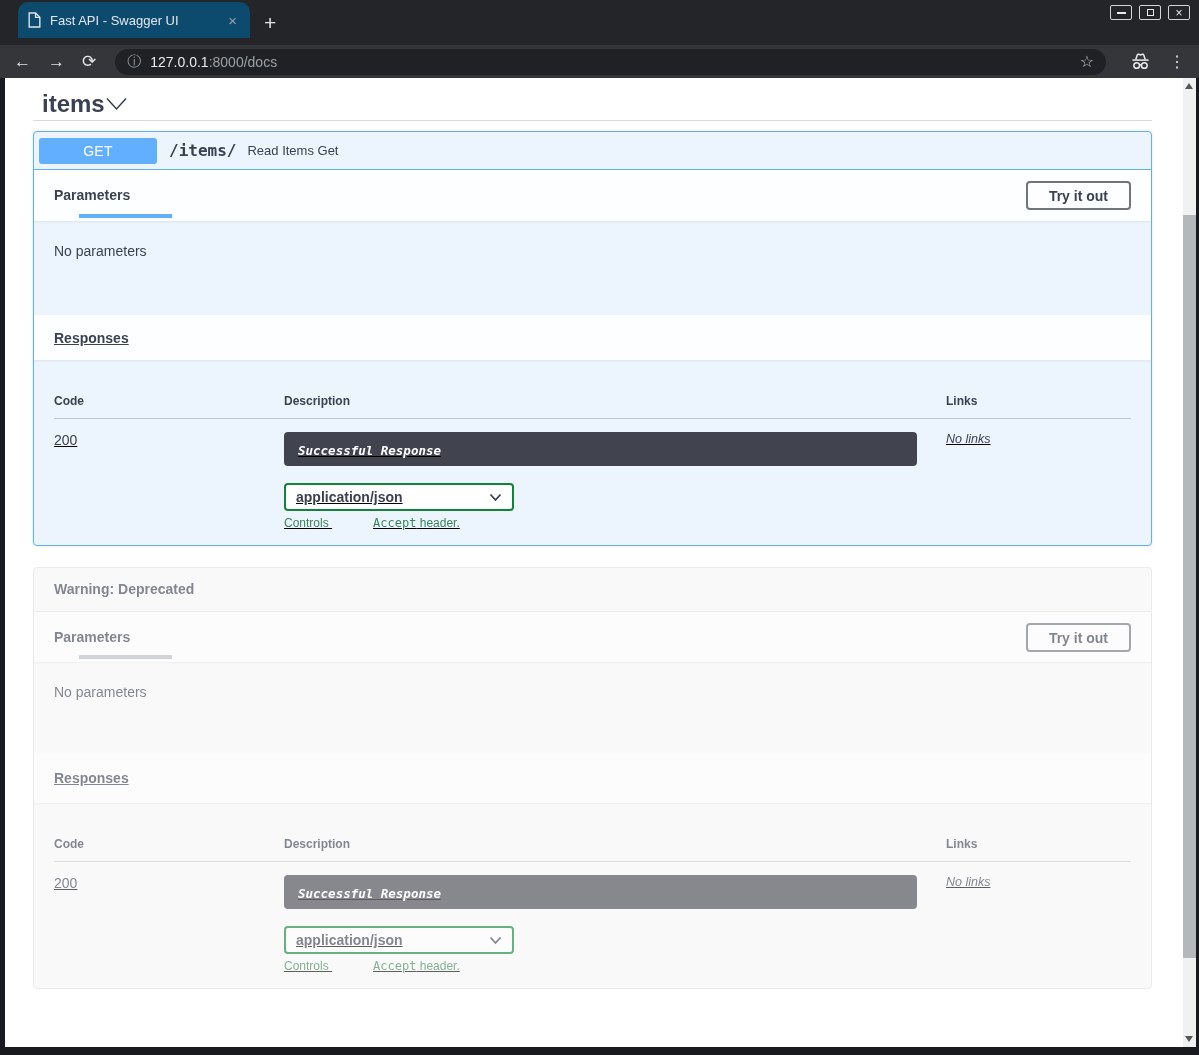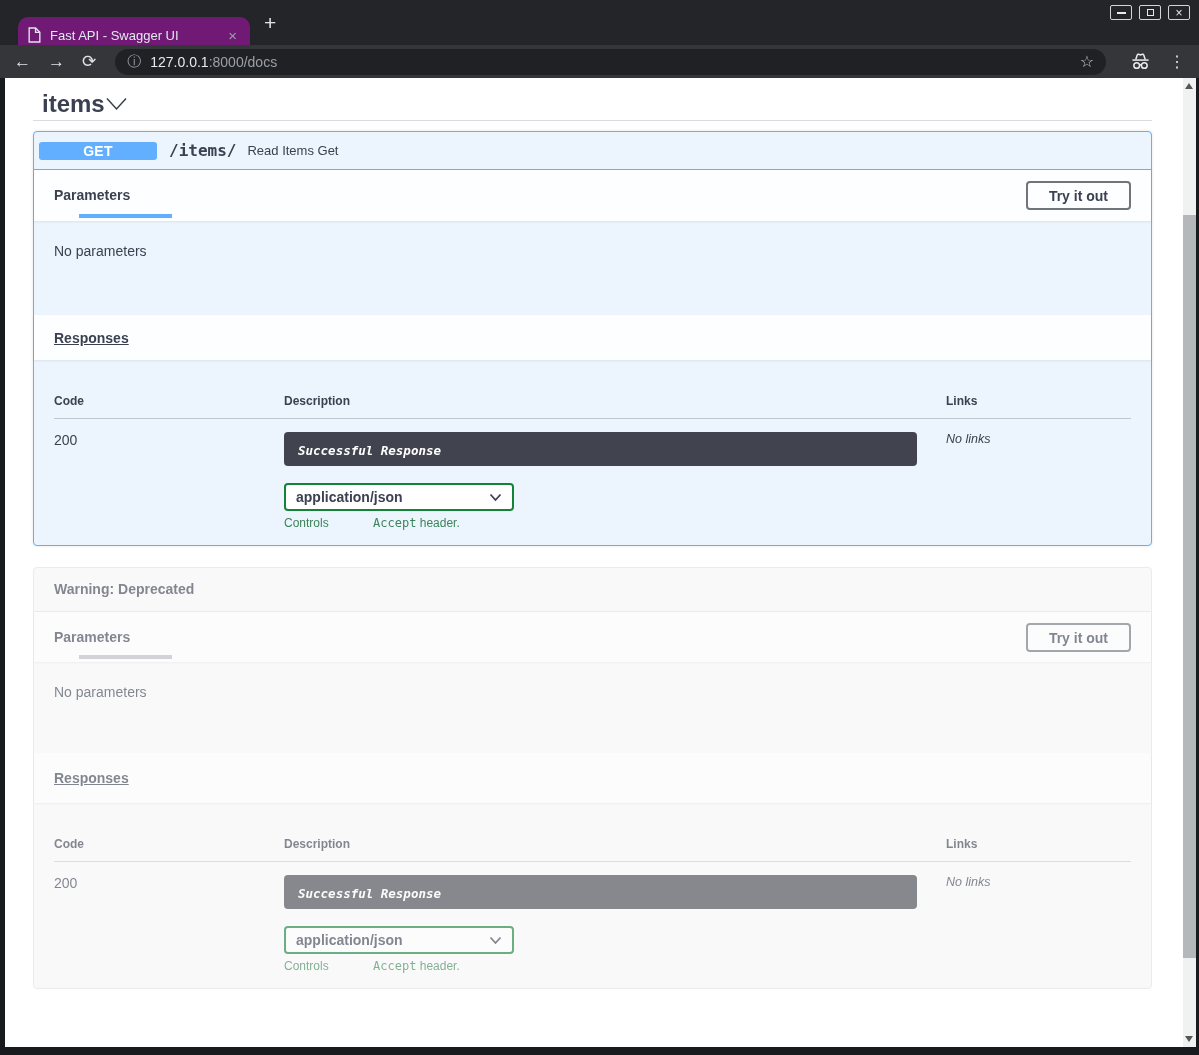--- a/index.html
+++ b/index.html
@@ -1,21 +1,21 @@
 <!DOCTYPE html>
 <html><head>
 <meta charset="utf-8">
 <style>
   * { margin:0; padding:0; box-sizing:border-box; }
   html,body { width:1199px; height:1055px; overflow:hidden; }
   body { background:#191a1d; font-family:"Liberation Sans", sans-serif; position:relative; }
 
   
   .titlebar { position:absolute; left:0; top:0; width:1199px; height:45px; background:#242528; }
-  .tab { position:absolute; left:18px; top:17px; width:232px; height:36px; background:#701a75;
+  .tab { position:absolute; left:18px; top:2px; width:232px; height:36px; background:#0c4a6e;
          border-radius:10px 10px 0 0; display:flex; align-items:center; padding:0 10px; gap:9px; }
   .tab-title { flex:1; font-size:13px; color:#e2e7f0; white-space:nowrap; overflow:hidden; }
   .tab-close { color:#9aa0a6; font-size:15px; line-height:1; padding:0 3px; }
   .new-tab { position:absolute; left:264px; top:11px; color:#dfe1e5; font-size:21px; font-weight:400; }
   .win-controls { position:absolute; right:9px; top:5px; display:flex; gap:7px; }
   .win-btn { width:22px; height:15px; border:1px solid #d3d5d8; border-radius:2px;
              display:flex; align-items:center; justify-content:center; color:#e8eaed; font-size:12px; line-height:1; }
   .min-glyph { width:9px; height:2px; background:#e8eaed; display:block; }
   .max-glyph { width:7px; height:7px; border:1.5px solid #e8eaed; display:block; }
 
@@ -40,22 +40,22 @@
   .tag-title { font-size:24px; font-weight:700; color:#3b4151; }
 
   
   .opblock { width:1119px; border-radius:4px; }
   .opblock--get { margin-top:10px; border:1px solid #61affe; background:#ecf5fd; box-shadow:0 0 3px rgba(0,0,0,.12); }
   .opblock--deprecated { margin-top:21px; border:1px solid #ebebeb; background:#f9f9f9; }
   .fade { opacity:.62; }
 
   .op-summary { height:38px; display:flex; align-items:center; padding:0 10px 0 5px; }
   .opblock--get .op-summary { border-bottom:1px solid #61affe; }
-  .method-badge { width:118px; height:18px; border-radius:3px; display:flex; align-items:center; justify-content:center;
-                  font-size:14px; font-weight:700; color:#fff; letter-spacing:.3px; }
+  .method-badge { width:118px; height:26px; border-radius:3px; display:flex; align-items:center; justify-content:center;
+                  font-size:14px; font-weight:400; color:#fff; letter-spacing:.3px; }
   .opblock--get .method-badge { background:#61affe; }
   .opblock--deprecated .method-badge { background:#ebebeb; color:#fff; }
   .op-path { margin-left:12px; font-family:"DejaVu Sans Mono", monospace; font-weight:700; font-size:16px; color:#3b4151; }
   .opblock--deprecated .op-path { text-decoration:line-through; }
   .op-desc { margin-left:11px; font-size:13px; color:#3b4151; }
 
   .deprecated-note { height:44px; padding:13px 20px 0; font-size:14px; font-weight:700; color:#3b4151;
                      border-bottom:1px solid #e4e4e4; }
 
   .section-header { position:relative; background:rgba(255,255,255,.85); box-shadow:0 1px 2px rgba(0,0,0,.08); }
@@ -74,21 +74,21 @@
 
   .sh-responses { height:45px; }
   .opblock--deprecated .sh-responses { height:50px; }
   .resp-title { position:absolute; left:20px; top:50%; transform:translateY(-50%);
                 font-size:14px; font-weight:700; color:#3b4151;text-decoration:underline; }
 
   .op-table { height:185px; padding:34px 20px 0; }
   .tbl-headrow { display:grid; grid-template-columns:230px 662px auto; padding-bottom:10px;
                  border-bottom:1px solid rgba(59,65,81,.25); }
   .tbl-headrow span { font-size:12px; font-weight:700; color:#3b4151; }
-  .tbl-row { display:grid; grid-template-columns:230px 662px auto; padding-top:13px; }
+  .tbl-row { display:grid; grid-template-columns:230px 662px auto; padding-top:13px;text-decoration:underline; }
   .code-cell { font-size:14px; color:#3b4151; }
   .links-cell { font-size:12.5px; font-style:italic; color:#3b4151; }
   .res-block { width:633px; height:34px; background:#41444e; border-radius:4px; padding:9px 14px; }
   .res-block span { font-family:"DejaVu Sans Mono", monospace; font-style:italic; font-weight:700;
                     font-size:12.5px; color:#fff; }
   .media-select { margin-top:17px; width:230px; height:28px; border:2px solid #128339; border-radius:4px;
                   background:#fff; display:flex; align-items:center; padding:0 10px;
                   font-size:14px; font-weight:700; color:#3b4151; }
   .media-select svg { margin-left:auto; }
   .accept-note { margin-top:5px; font-size:12px; color:#3b8459; }

